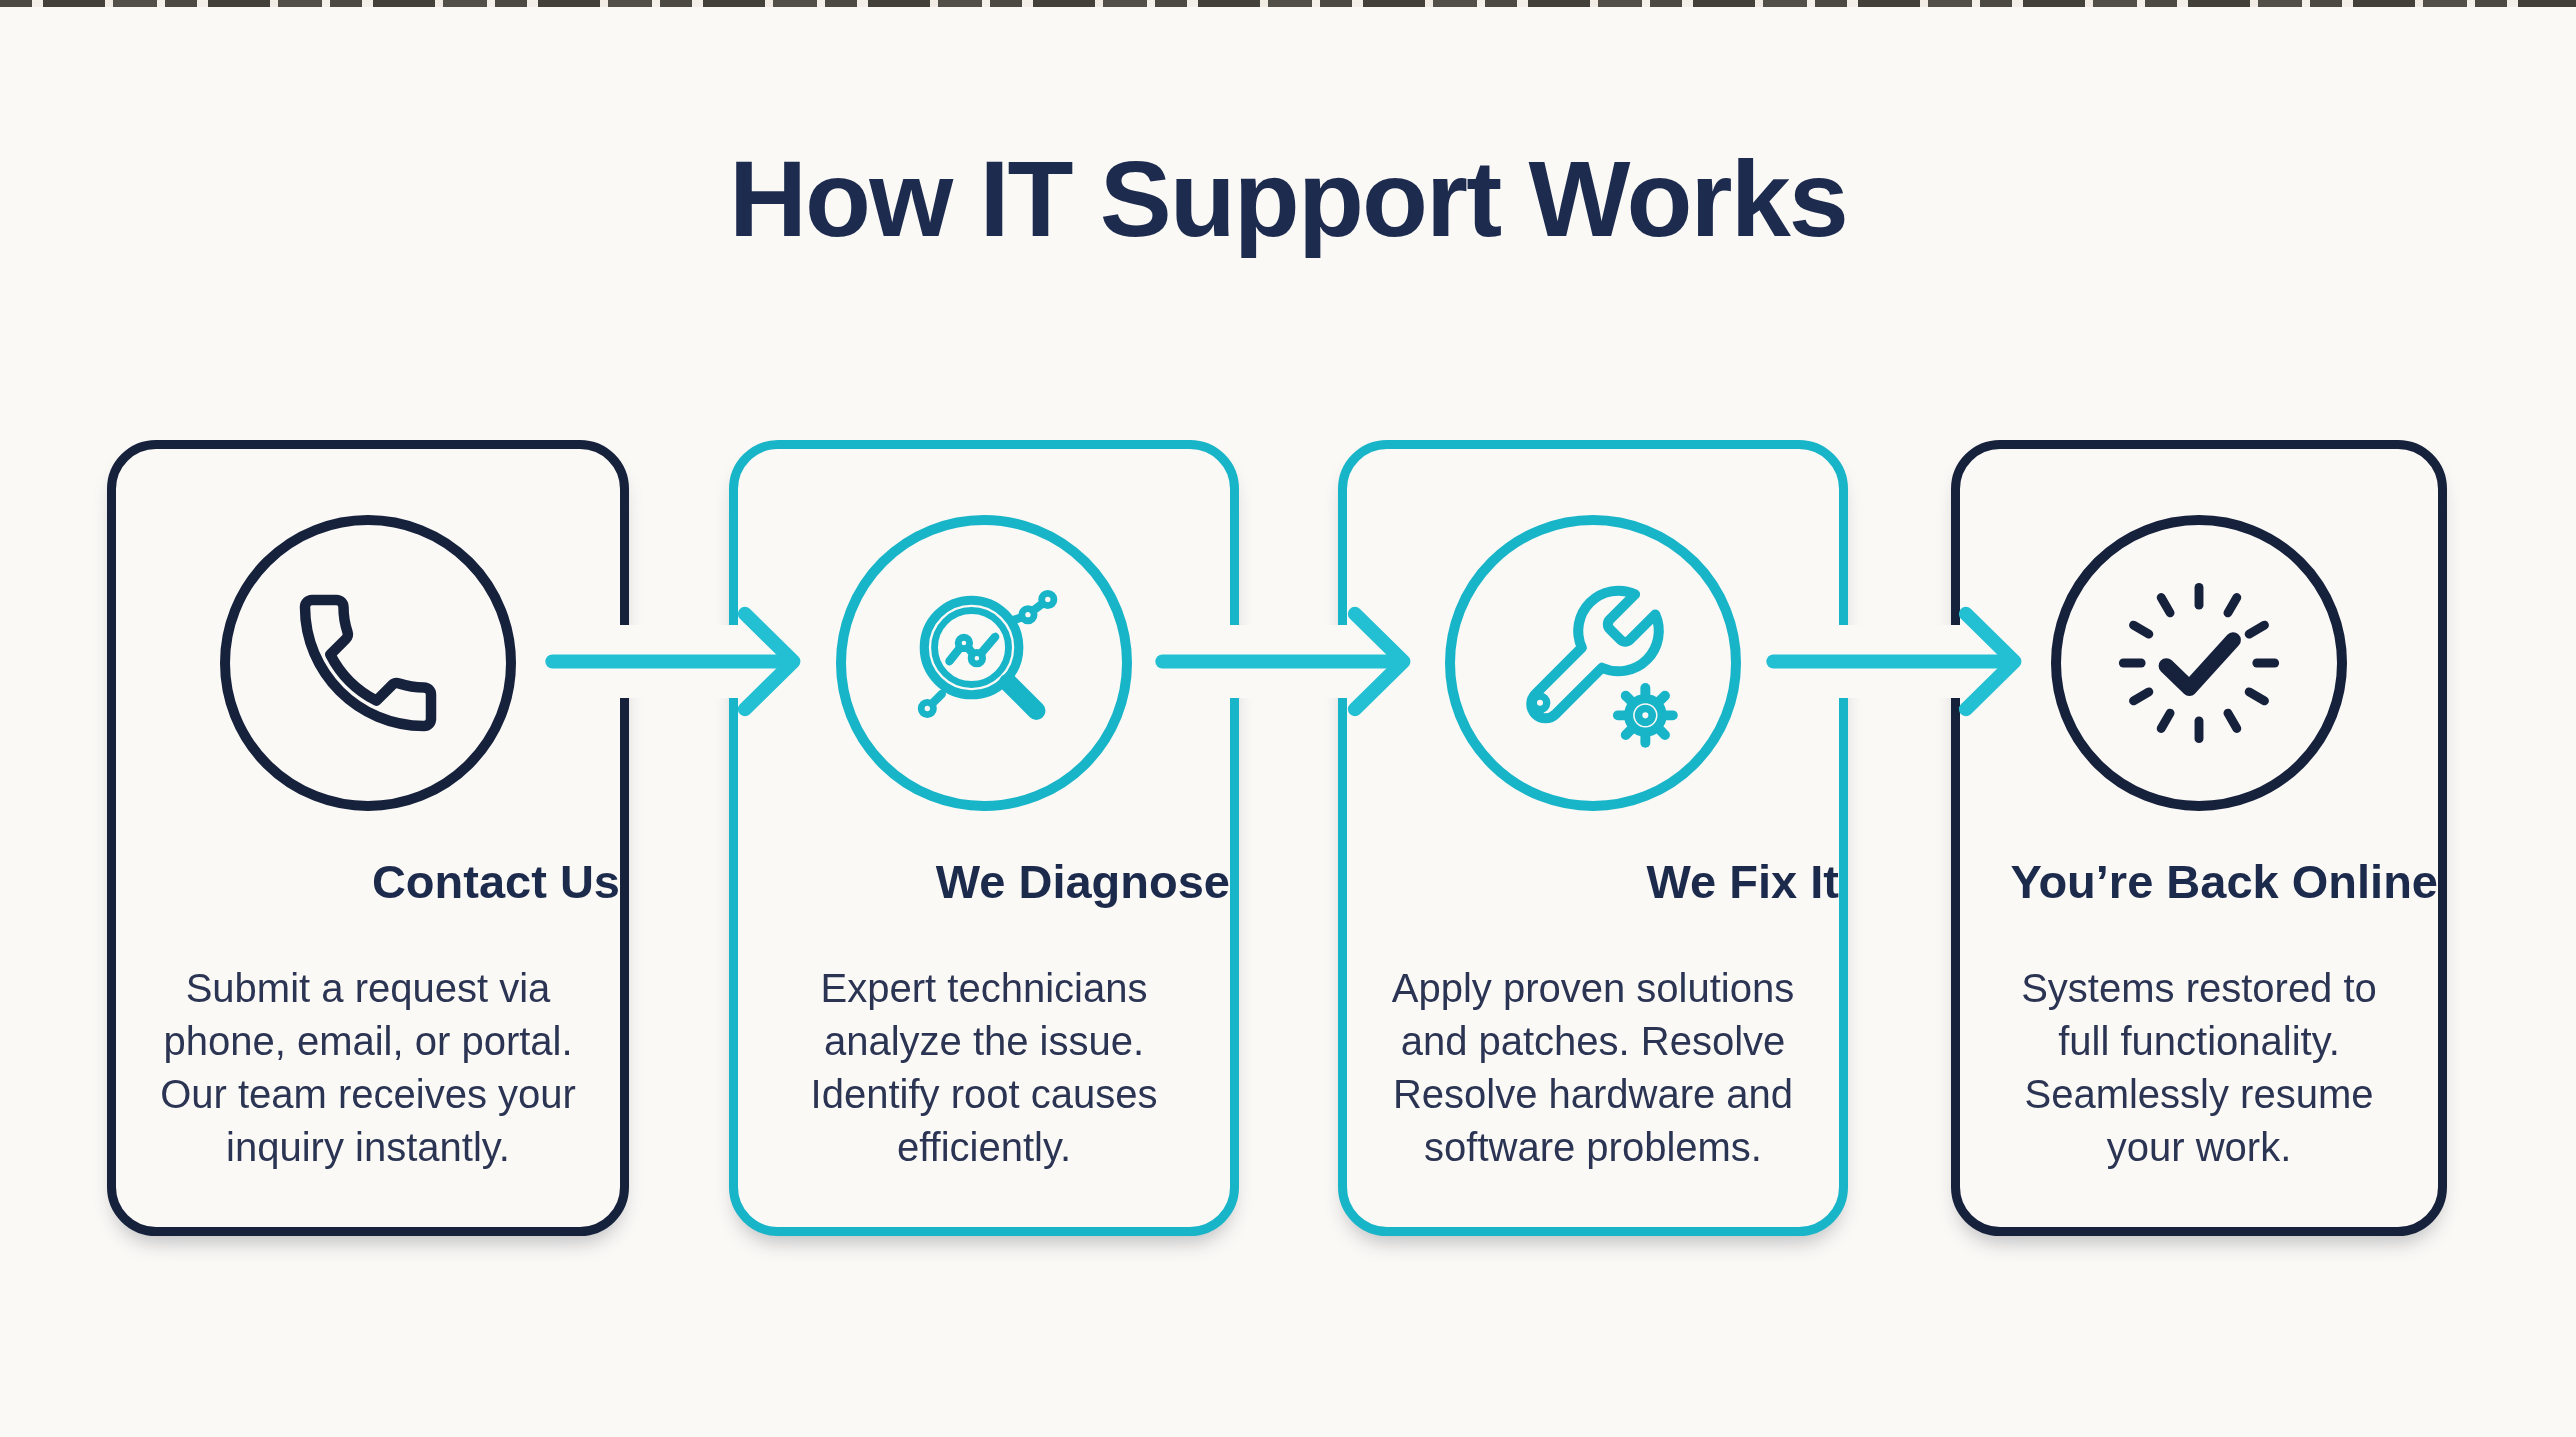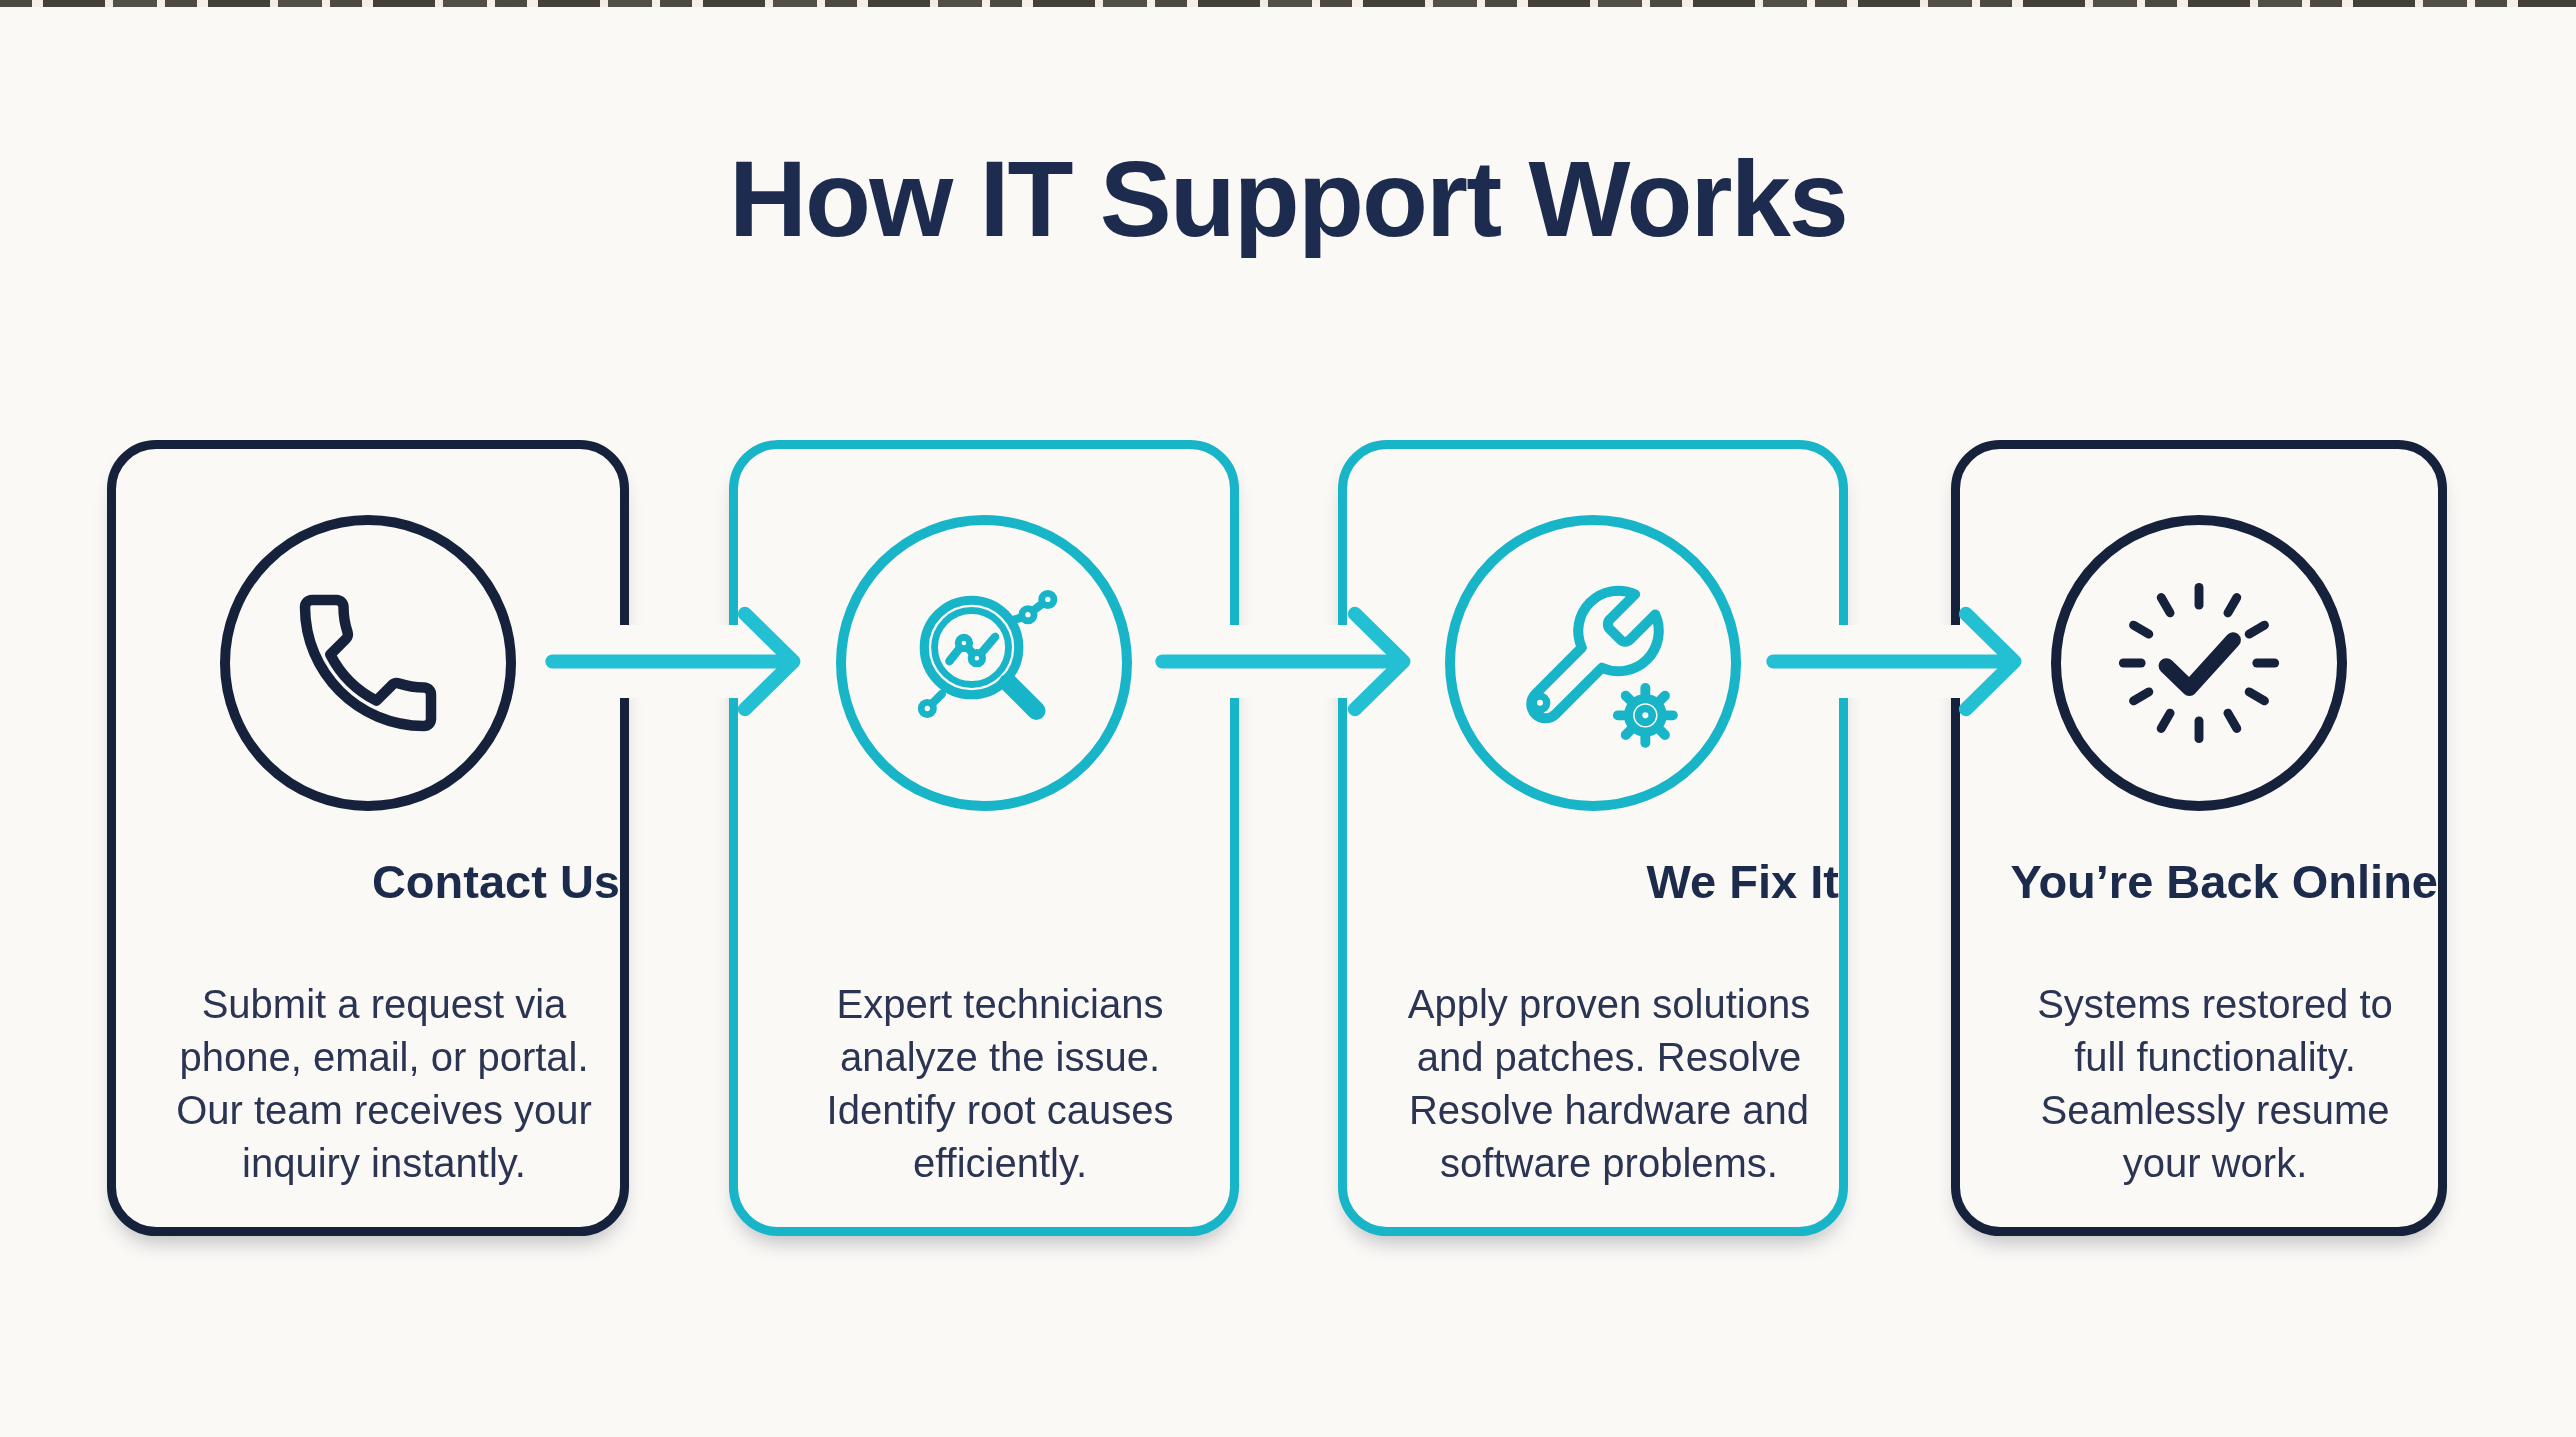--- a/index.html
+++ b/index.html
@@ -50,21 +50,21 @@
   .icon-circle--teal{border-color:#18b4c8;}
   .icon-circle--navy{border-color:#16213c;}
 
   .step-title{
     position:absolute;top:404px;left:0;width:100%;
     text-align:right;margin:0;
     font-size:47px;font-weight:700;color:#1c2a4c;line-height:58px;
   }
   .step-desc{
     position:absolute;top:513px;left:50%;transform:translateX(-50%);
-    width:449px;margin:16px;
+    width:449px;margin:0;
     text-align:center;white-space:pre-line;
     font-size:40px;line-height:53px;font-weight:400;color:#2b3553;
   }
 
   svg.icon{display:block;}
   .stroke-navy{stroke:#16213c;}
   .stroke-teal{stroke:#18b4c8;}
   svg.icon *{fill:none;stroke-linecap:round;stroke-linejoin:round;}
   svg.icon .dot{fill:#fbf9f6;}
 
@@ -116,20 +116,21 @@
         <circle class="stroke-teal dot" stroke-width="0.9" cx="9.3" cy="9.3" r="0.75"></circle>
         <circle class="stroke-teal dot" stroke-width="0.9" cx="11" cy="11.3" r="0.75"></circle>
         <line class="stroke-teal" stroke-width="1.1" x1="15.8" y1="6.3" x2="16.9" y2="5.95"></line>
         <circle class="stroke-teal dot" stroke-width="0.9" cx="17.7" cy="5.6" r="0.8"></circle>
         <line class="stroke-teal" stroke-width="1.1" x1="18.4" y1="5.05" x2="19.6" y2="4.15"></line>
         <circle class="stroke-teal dot" stroke-width="0.9" cx="20.3" cy="3.6" r="0.8"></circle>
         <circle class="stroke-teal dot" stroke-width="0.9" cx="4.5" cy="17.9" r="0.8"></circle>
         <line class="stroke-teal" stroke-width="1.1" x1="5.2" y1="17.2" x2="6.4" y2="16"></line>
       </svg>
     </div>
+    <h2 class="step-title">We Diagnose</h2>
     <p class="step-desc">Expert technicians
 analyze the issue.
 Identify root causes
 efficiently.</p>
   </div>
 
   <div class="card card3 card--teal">
     <div class="icon-circle icon-circle--teal">
       <svg class="icon" width="183" height="183" viewBox="0 0 24 24">
         <g transform="translate(1.2,0.7) scale(0.88)">

